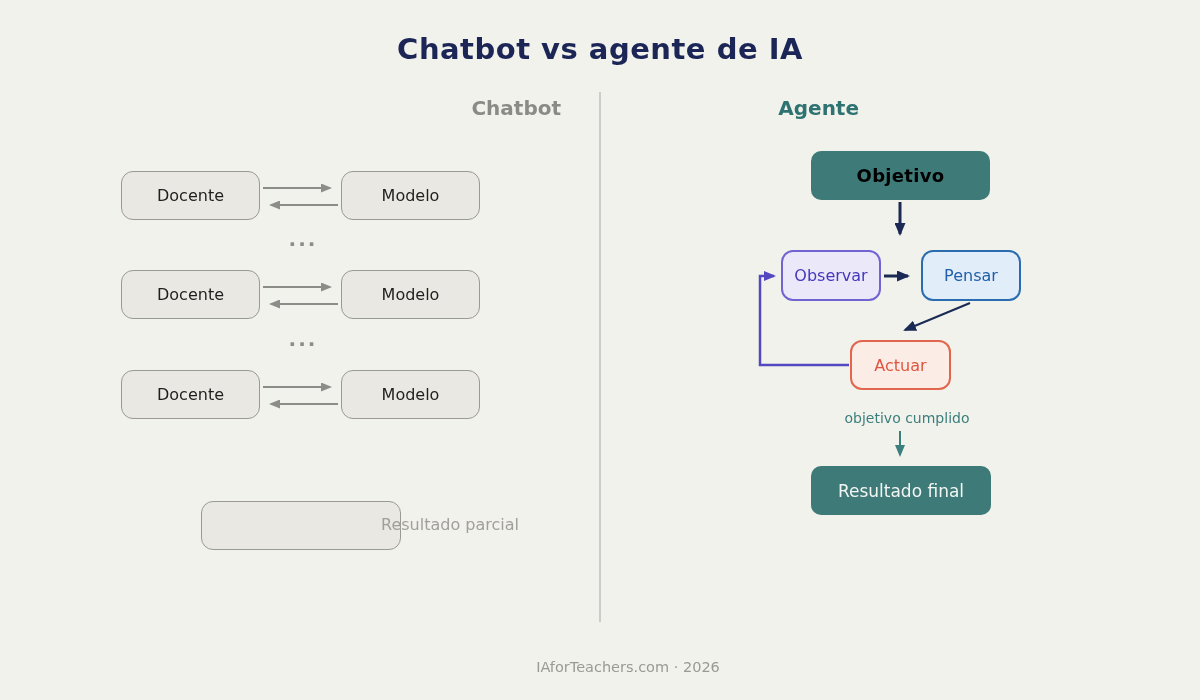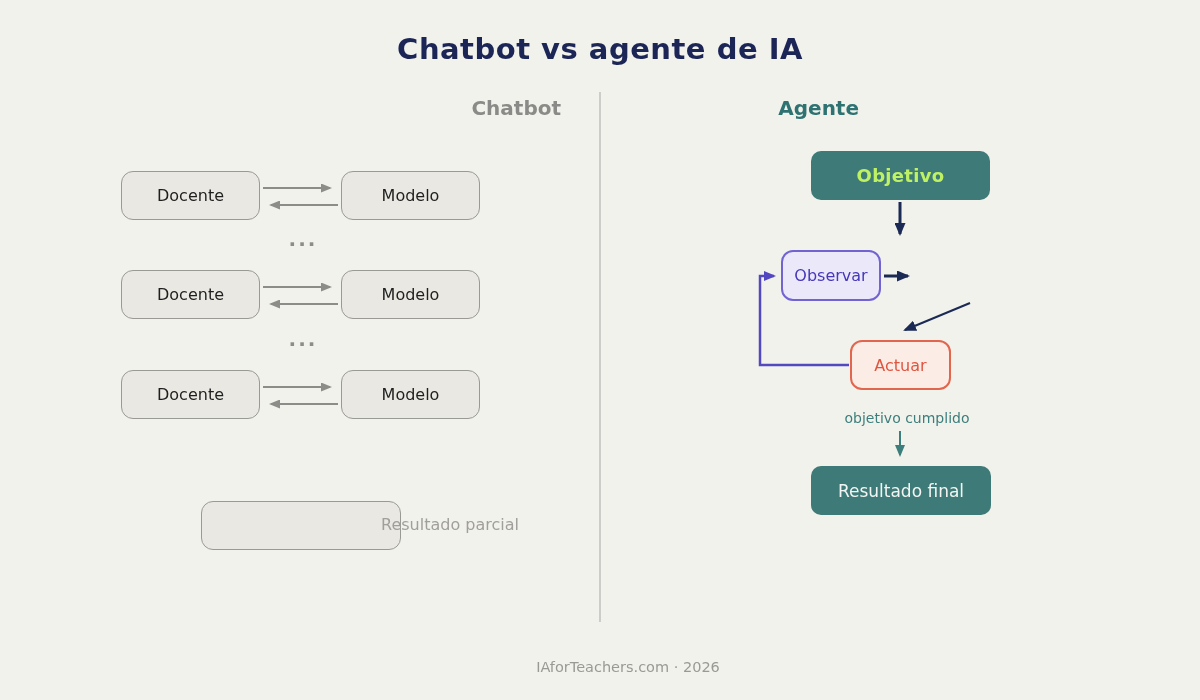--- a/index.html
+++ b/index.html
@@ -20,21 +20,21 @@
   .heading-chatbot{left:341px;color:var(--heading_gray);}
   .heading-agent{left:639px;color:#2e7271;}
   .divider{position:absolute;left:599px;top:92px;width:2px;height:530px;background:var(--divider);}
   .node{position:absolute;display:flex;align-items:center;justify-content:center;box-sizing:border-box;}
   .box-plain{background:var(--box_fill);border:1.5px solid var(--box_border);border-radius:12px;
              color:var(--text_dark);font-size:16px;}
   .dots{position:absolute;width:100px;text-align:center;font-size:20px;font-weight:bold;
         color:var(--gray_arrow);letter-spacing:2px;}
   .partial-label{position:absolute;left:350px;top:515px;width:200px;text-align:center;
         font-size:16px;color:var(--muted_text);}
-  .goal-box{background:var(--teal);color:#bef264;font-weight:bold;font-size:18px;border-radius:10px;letter-spacing:.3px;}
+  .goal-box{background:var(--teal);color:#000000;font-weight:bold;font-size:18px;border-radius:10px;letter-spacing:.3px;}
   .final-box{background:var(--teal);color:#f2f5f2;font-size:17px;border-radius:10px;}
   .observe-box{background:var(--purple_fill);border:2px solid var(--purple_border);
                color:var(--purple_text);font-size:16px;border-radius:12px;}
   .think-box{background:var(--blue_fill);border:2px solid var(--blue_border);
              color:var(--blue_text);font-size:16px;border-radius:12px;}
   .act-box{background:var(--red_fill);border:2px solid var(--red_border);
            color:var(--red_text);font-size:16px;border-radius:12px;}
   .loop-label{position:absolute;left:691px;top:324px;width:100px;text-align:center;
               font-size:13px;line-height:17px;color:var(--purple_line);}
   .done-label{position:absolute;left:807px;top:410px;width:200px;text-align:center;
@@ -102,20 +102,21 @@
 
   <div class="node box-plain" style="left:121px;top:370px;width:139px;height:49px">Docente</div>
   <div class="node box-plain" style="left:341px;top:370px;width:139px;height:49px">Modelo</div>
 
   <div class="node box-plain" style="left:201px;top:501px;width:200px;height:49px"></div>
   <div class="partial-label">Resultado parcial</div>
 
   <div class="node goal-box" style="left:811px;top:151px;width:179px;height:49px">Objetivo</div>
 
   <div class="node observe-box" style="left:781px;top:250px;width:100px;height:51px">Observar</div>
+  <div class="node think-box" style="left:921px;top:250px;width:100px;height:51px">Pensar</div>
   <div class="node act-box" style="left:850px;top:340px;width:101px;height:50px">Actuar</div>
 
 
   <div class="done-label">objetivo cumplido</div>
 
   <div class="node final-box" style="left:811px;top:466px;width:180px;height:49px">Resultado final</div>
 
   <div class="footer">IAforTeachers.com · 2026</div>
 
 </div>

